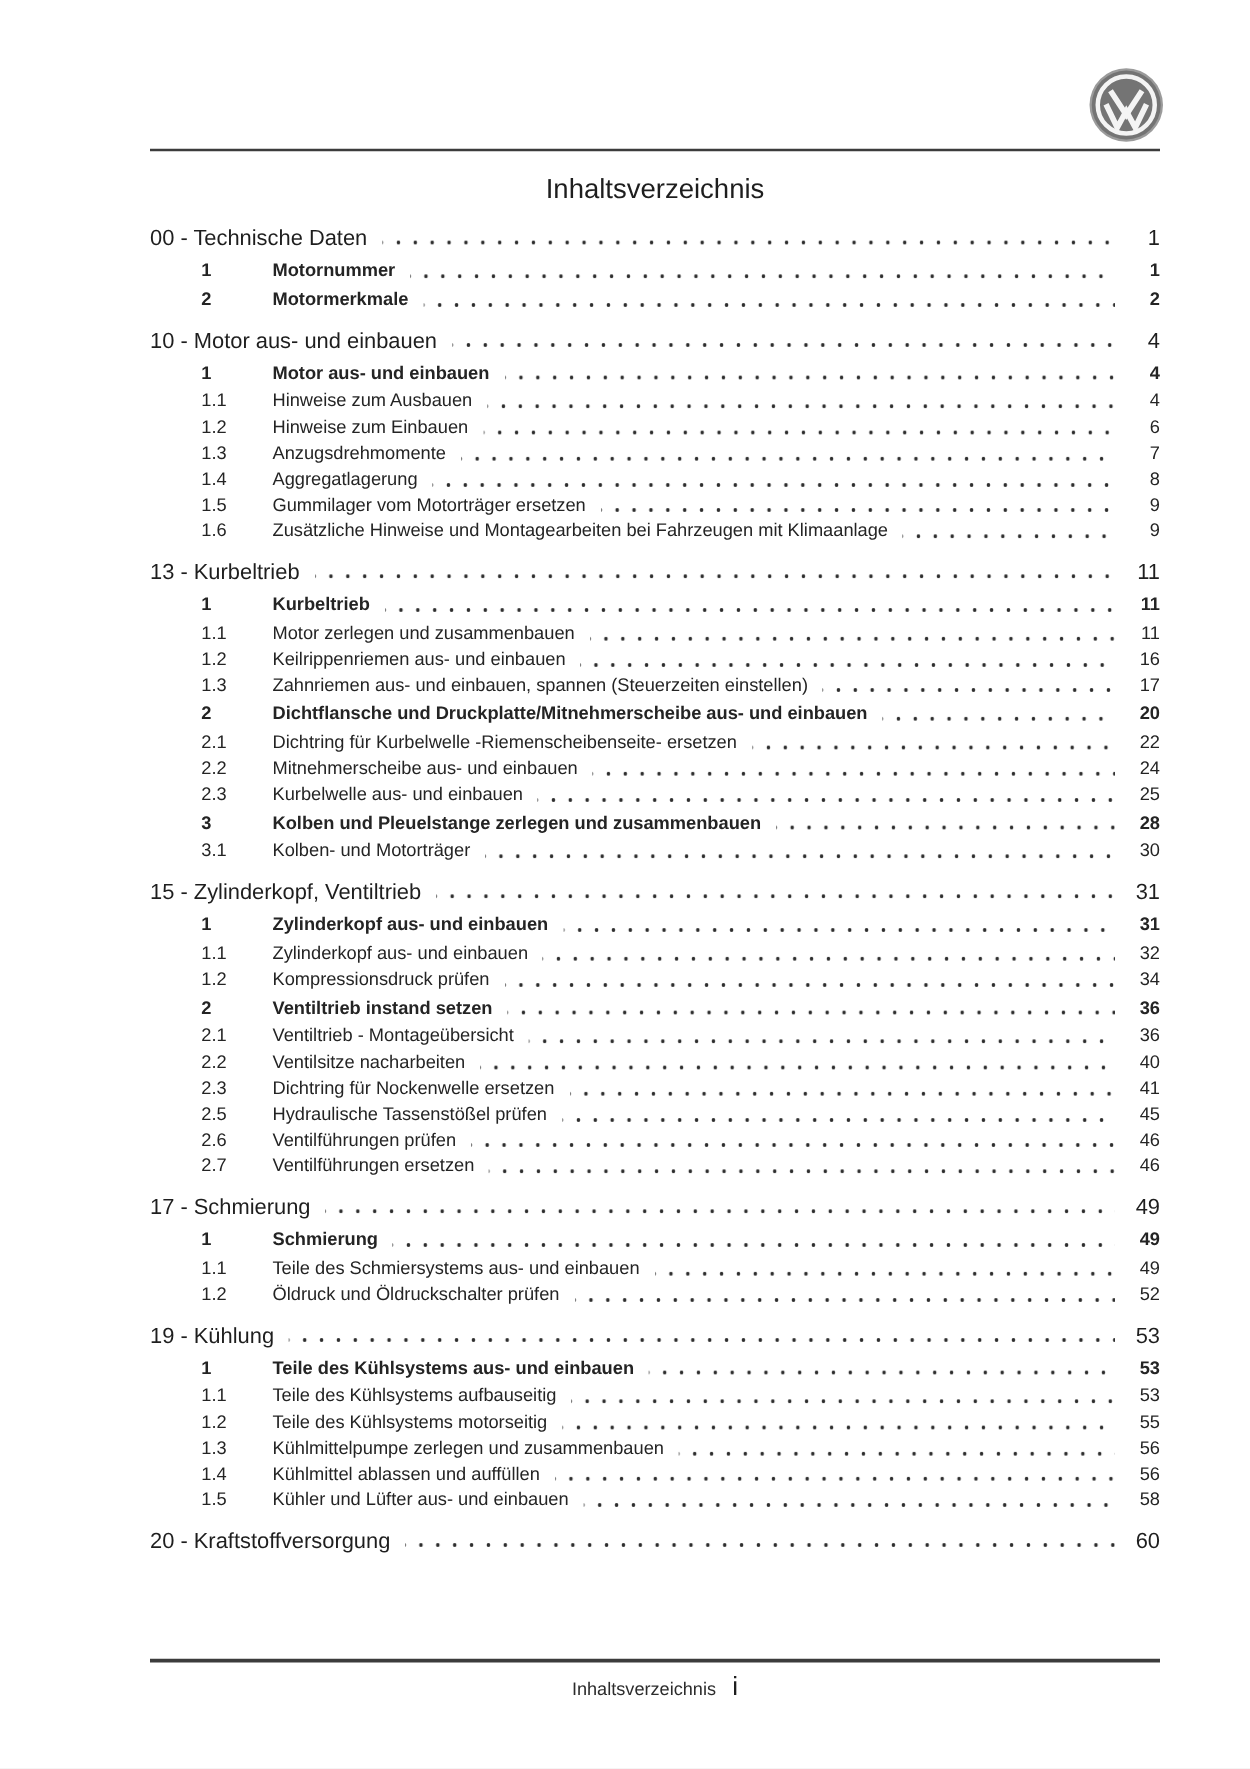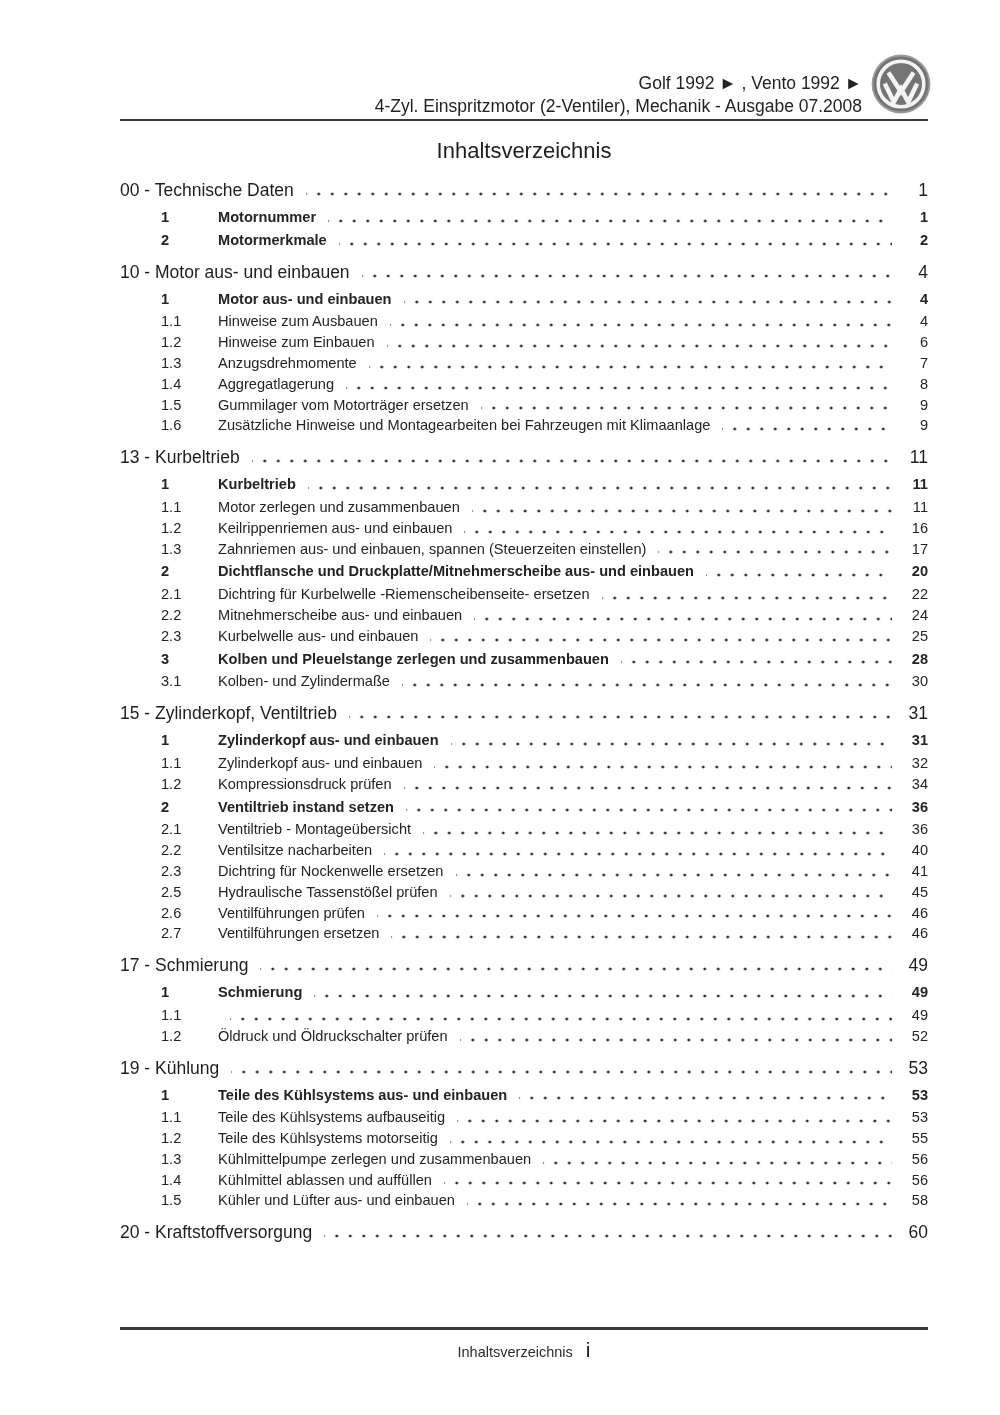--- a/index.html
+++ b/index.html
@@ -68,24 +68,20 @@
     position:absolute; left:120px; top:1338px; width:808px;
     text-align:center; font-size:14.5px; color:#2c2c2c;
   }
   .footer .pgi { font-size:21px; margin-left:13px; color:#1e1e1e; }
 </style>
 </head>
 <body>
 
 <div class="page">
 
-  <div class="header">
-    <div>Golf 1992 ► , Vento 1992 ►</div>
-    <div>4-Zyl. Einspritzmotor (2-Ventiler), Mechanik - Ausgabe 07.2008</div>
-  </div>
 
   <div class="header-rule"></div>
 
   <div class="logo">
     <svg viewBox="0 0 100 100" width="100%" height="100%">
       <circle cx="50" cy="50" r="49" fill="#9b9b9b"></circle>
       <circle cx="50" cy="50" r="46" fill="#747474"></circle>
       <circle cx="50" cy="50" r="38" fill="none" stroke="#f4f4f4" stroke-width="6"></circle>
       <path d="M29 31 L50 63 L71 31" fill="none" stroke="#f4f4f4" stroke-width="7.5"></path>
       <path d="M23 49 L38 80 L50 58 L62 80 L77 49" fill="none" stroke="#f4f4f4" stroke-width="7.5"></path>
@@ -218,21 +214,21 @@
             <span class="pg">25</span>
           </div>
           <div class="toc-row bold">
             <span class="num">3</span>
             <span class="lbl">Kolben und Pleuelstange zerlegen und zusammenbauen</span>
             <span class="dots"></span>
             <span class="pg">28</span>
           </div>
           <div class="toc-row">
             <span class="num">3.1</span>
-            <span class="lbl">Kolben- und Zylindermaße</span>
+            <span class="lbl">Kolben- und Motorträger</span>
             <span class="dots"></span>
             <span class="pg">30</span>
           </div>
         </div>
         <div class="section">
           <div class="heading-row">
             <span class="lbl">15 - Zylinderkopf, Ventiltrieb</span>
             <span class="dots"></span>
             <span class="pg">31</span>
           </div>
@@ -304,20 +300,21 @@
             <span class="pg">49</span>
           </div>
           <div class="toc-row bold">
             <span class="num">1</span>
             <span class="lbl">Schmierung</span>
             <span class="dots"></span>
             <span class="pg">49</span>
           </div>
           <div class="toc-row">
             <span class="num">1.1</span>
+            <span class="lbl">Teile des Schmiersystems aus- und einbauen</span>
             <span class="dots"></span>
             <span class="pg">49</span>
           </div>
           <div class="toc-row">
             <span class="num">1.2</span>
             <span class="lbl">Öldruck und Öldruckschalter prüfen</span>
             <span class="dots"></span>
             <span class="pg">52</span>
           </div>
         </div>

